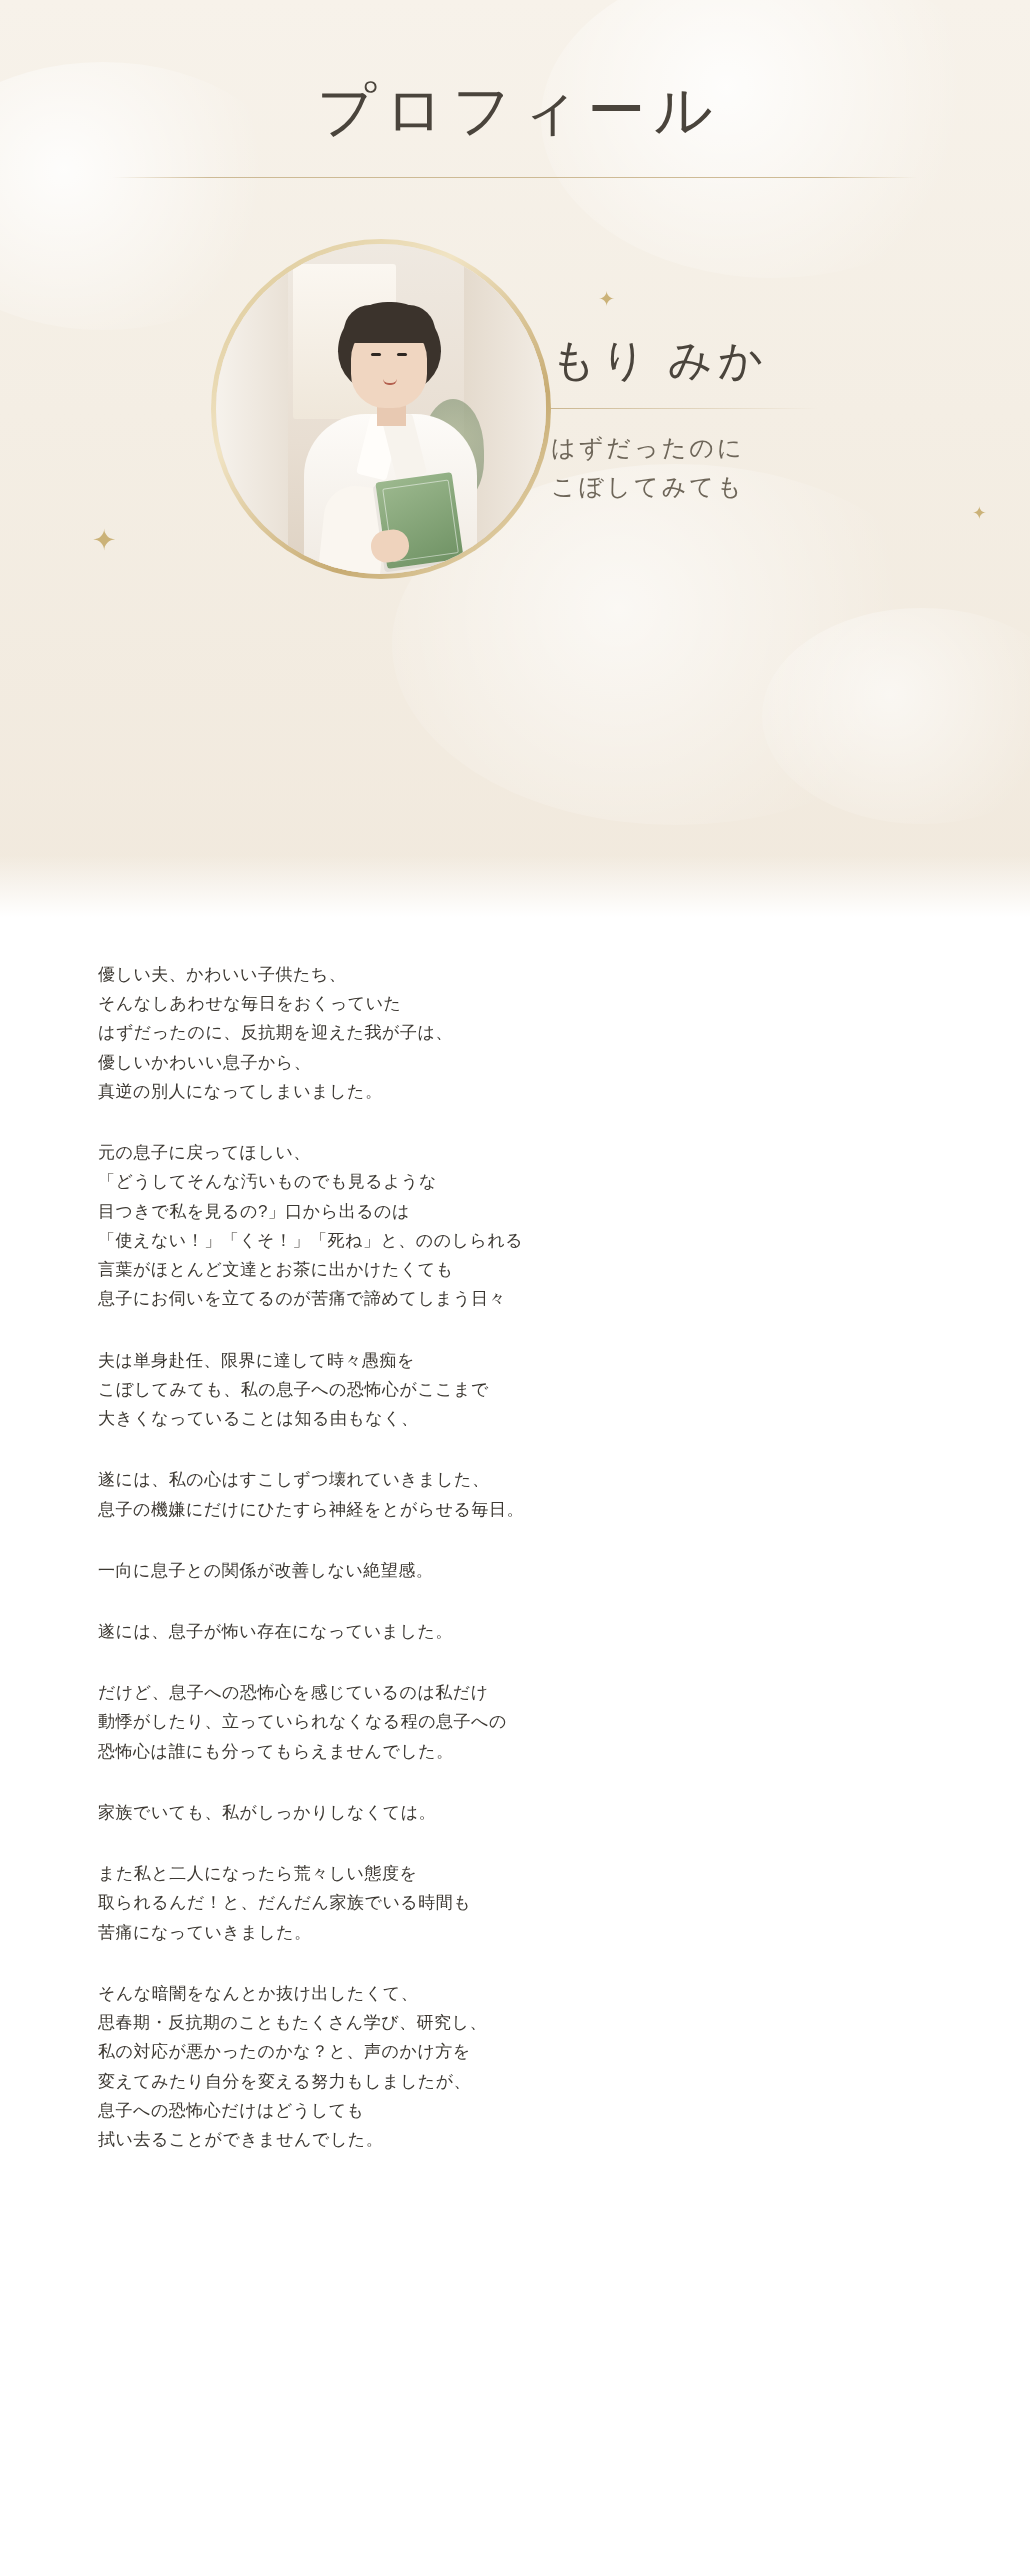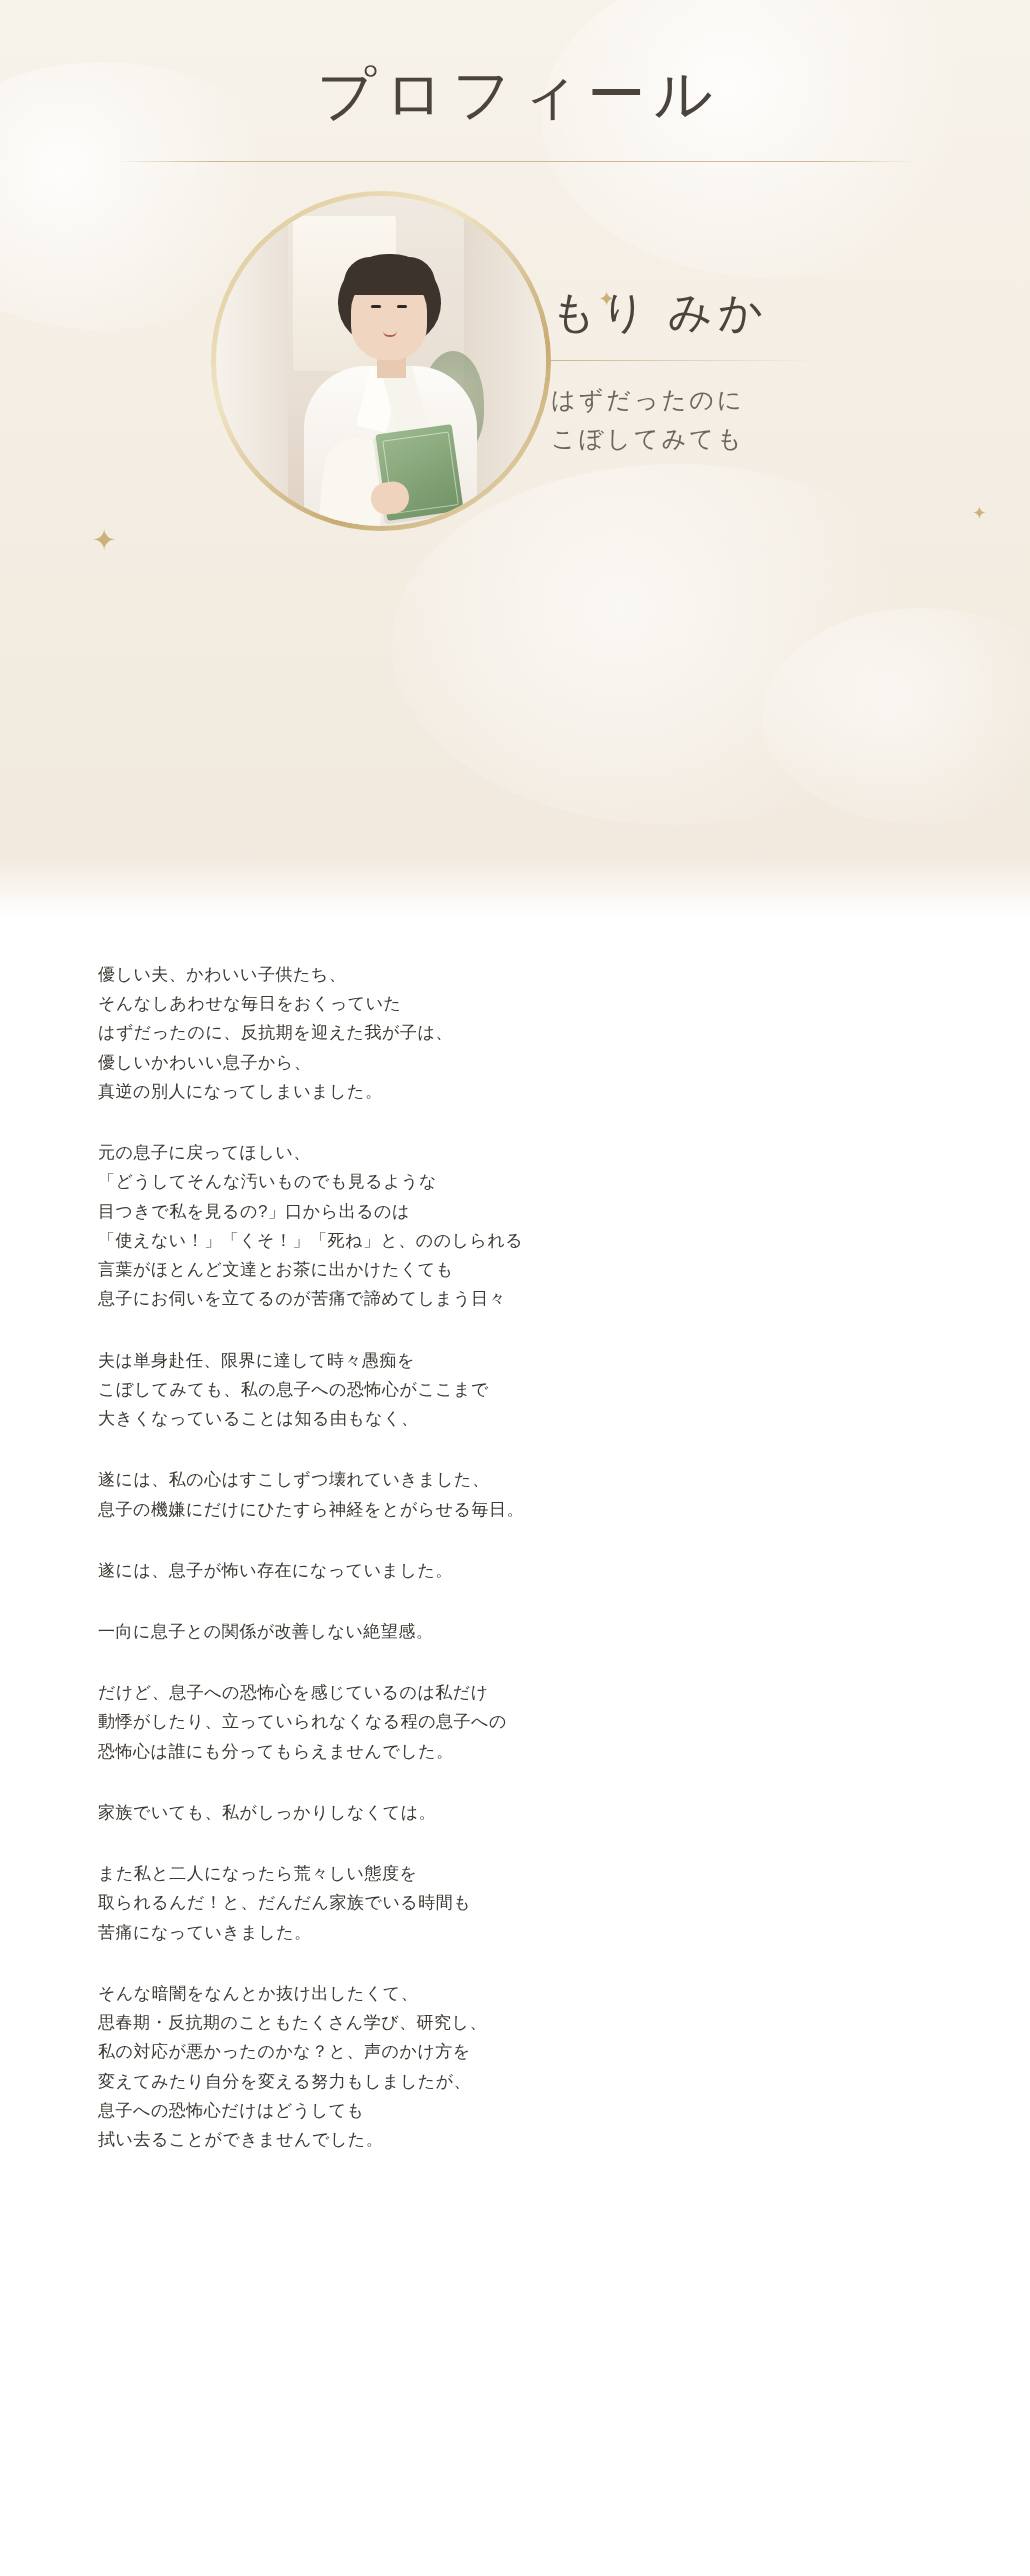--- a/index.html
+++ b/index.html
@@ -42,22 +42,23 @@
     pointer-events: none;
   }
   .blob.b1 { width: 464px; height: 319px; left: 541px; top: -41px; }
   .blob.b2 { width: 392px; height: 268px; left: -93px; top: 62px; }
   .blob.b3 { width: 567px; height: 361px; left: 392px; top: 464px; opacity: .75; }
   .blob.b4 { width: 319px; height: 216px; left: 762px; top: 608px; opacity: .7; }
 
   .title-wrap {
     position: relative;
     text-align: center;
-    padding-top: 56px;
+    padding-top: 24px;
     height: 144px;
+    margin-top: 48px;
   }
   .title {
     display: inline-block;
     position: relative;
     font-family: "Liberation Serif", serif;
     font-size: 58px;
     letter-spacing: 8.2px;
     color: #4a443c;
     font-weight: 400;
     text-indent: 8.2px;
@@ -230,22 +231,22 @@
 「どうしてそんな汚いものでも見るような
 目つきで私を見るの?」口から出るのは
 「使えない！」「くそ！」「死ね」と、ののしられる
 言葉がほとんど文達とお茶に出かけたくても
 息子にお伺いを立てるのが苦痛で諦めてしまう日々</p>
     <p class="para">夫は単身赴任、限界に達して時々愚痴を
 こぼしてみても、私の息子への恐怖心がここまで
 大きくなっていることは知る由もなく、</p>
     <p class="para">遂には、私の心はすこしずつ壊れていきました、
 息子の機嫌にだけにひたすら神経をとがらせる毎日。</p>
+    <p class="para">一向に息子との関係が改善しない絶望感。</p>
     <p class="para">遂には、息子が怖い存在になっていました。</p>
-    <p class="para">一向に息子との関係が改善しない絶望感。</p>
     <p class="para">だけど、息子への恐怖心を感じているのは私だけ
 動悸がしたり、立っていられなくなる程の息子への
 恐怖心は誰にも分ってもらえませんでした。</p>
     <p class="para">家族でいても、私がしっかりしなくては。</p>
     <p class="para">また私と二人になったら荒々しい態度を
 取られるんだ！と、だんだん家族でいる時間も
 苦痛になっていきました。</p>
     <p class="para">そんな暗闇をなんとか抜け出したくて、
 思春期・反抗期のこともたくさん学び、研究し、
 私の対応が悪かったのかな？と、声のかけ方を

